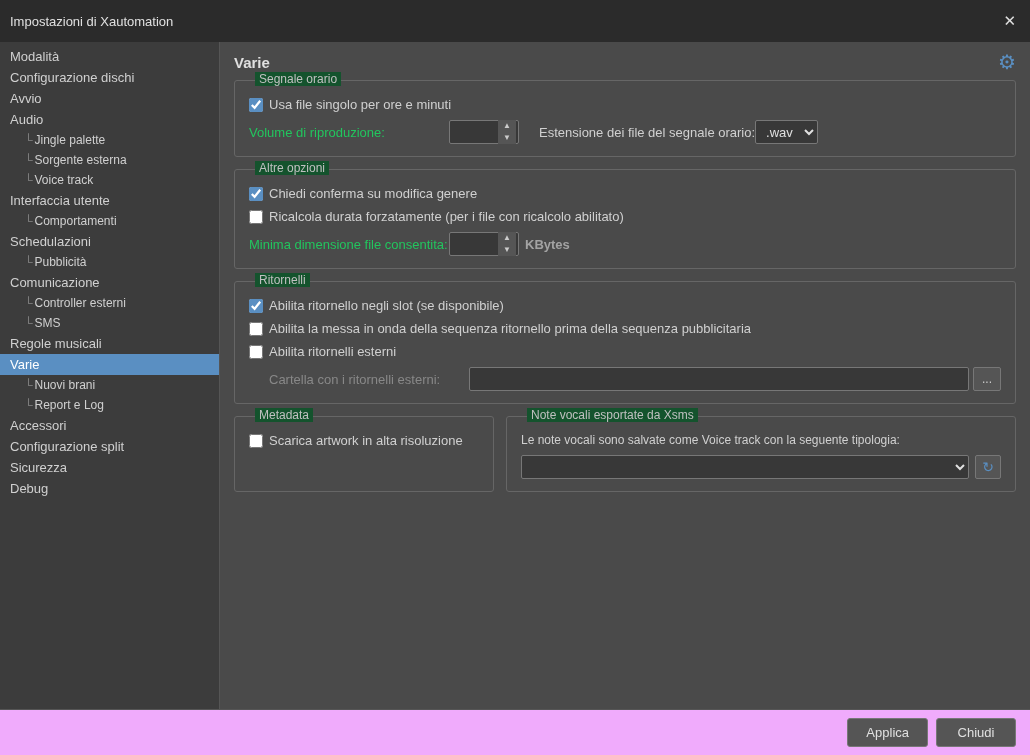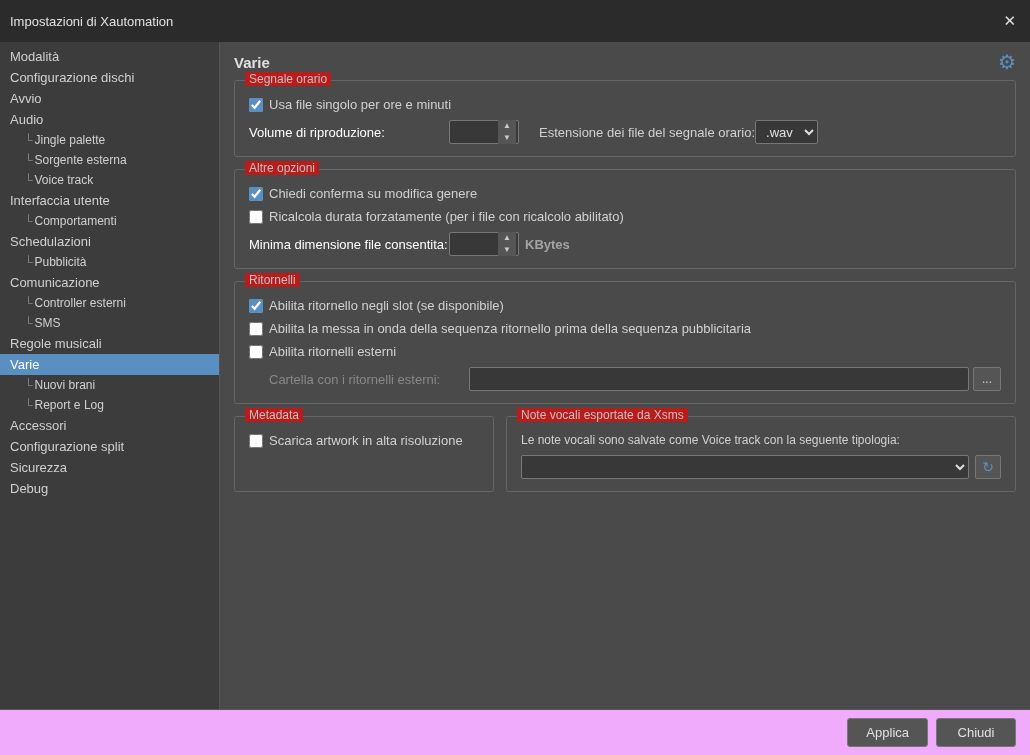--- a/index.html
+++ b/index.html
@@ -93,22 +93,22 @@
     .section-box {
       border: 1px solid #666;
       border-radius: 3px;
       margin-bottom: 12px;
       background: #4a4a4a;
       position: relative;
     }
     .section-label {
       position: absolute;
       top: -9px;
-      left: 10px;
-      background: #b91c1c;
+      left: 20px;
+      background: #14532d;
       padding: 0 4px;
       font-size: 12px;
       color: #c0c0c0;
     }
     .section-inner {
       padding: 16px 14px 12px 14px;
     }
     .row {
       display: flex;
       align-items: center;
@@ -123,21 +123,21 @@
       color: #d0d0d0;
     }
     .checkbox-label input[type=checkbox] {
       accent-color: #5a8fc2;
       width: 14px;
       height: 14px;
     }
     label { color: #d0d0d0; }
     .form-label {
       min-width: 200px;
-      color: #ffffff;
+      color: #22c55e;
     }
     .spinbox {
       display: flex;
       align-items: center;
       border: 1px solid #777;
       background: #383838;
       border-radius: 2px;
       height: 24px;
       width: 70px;
     }

